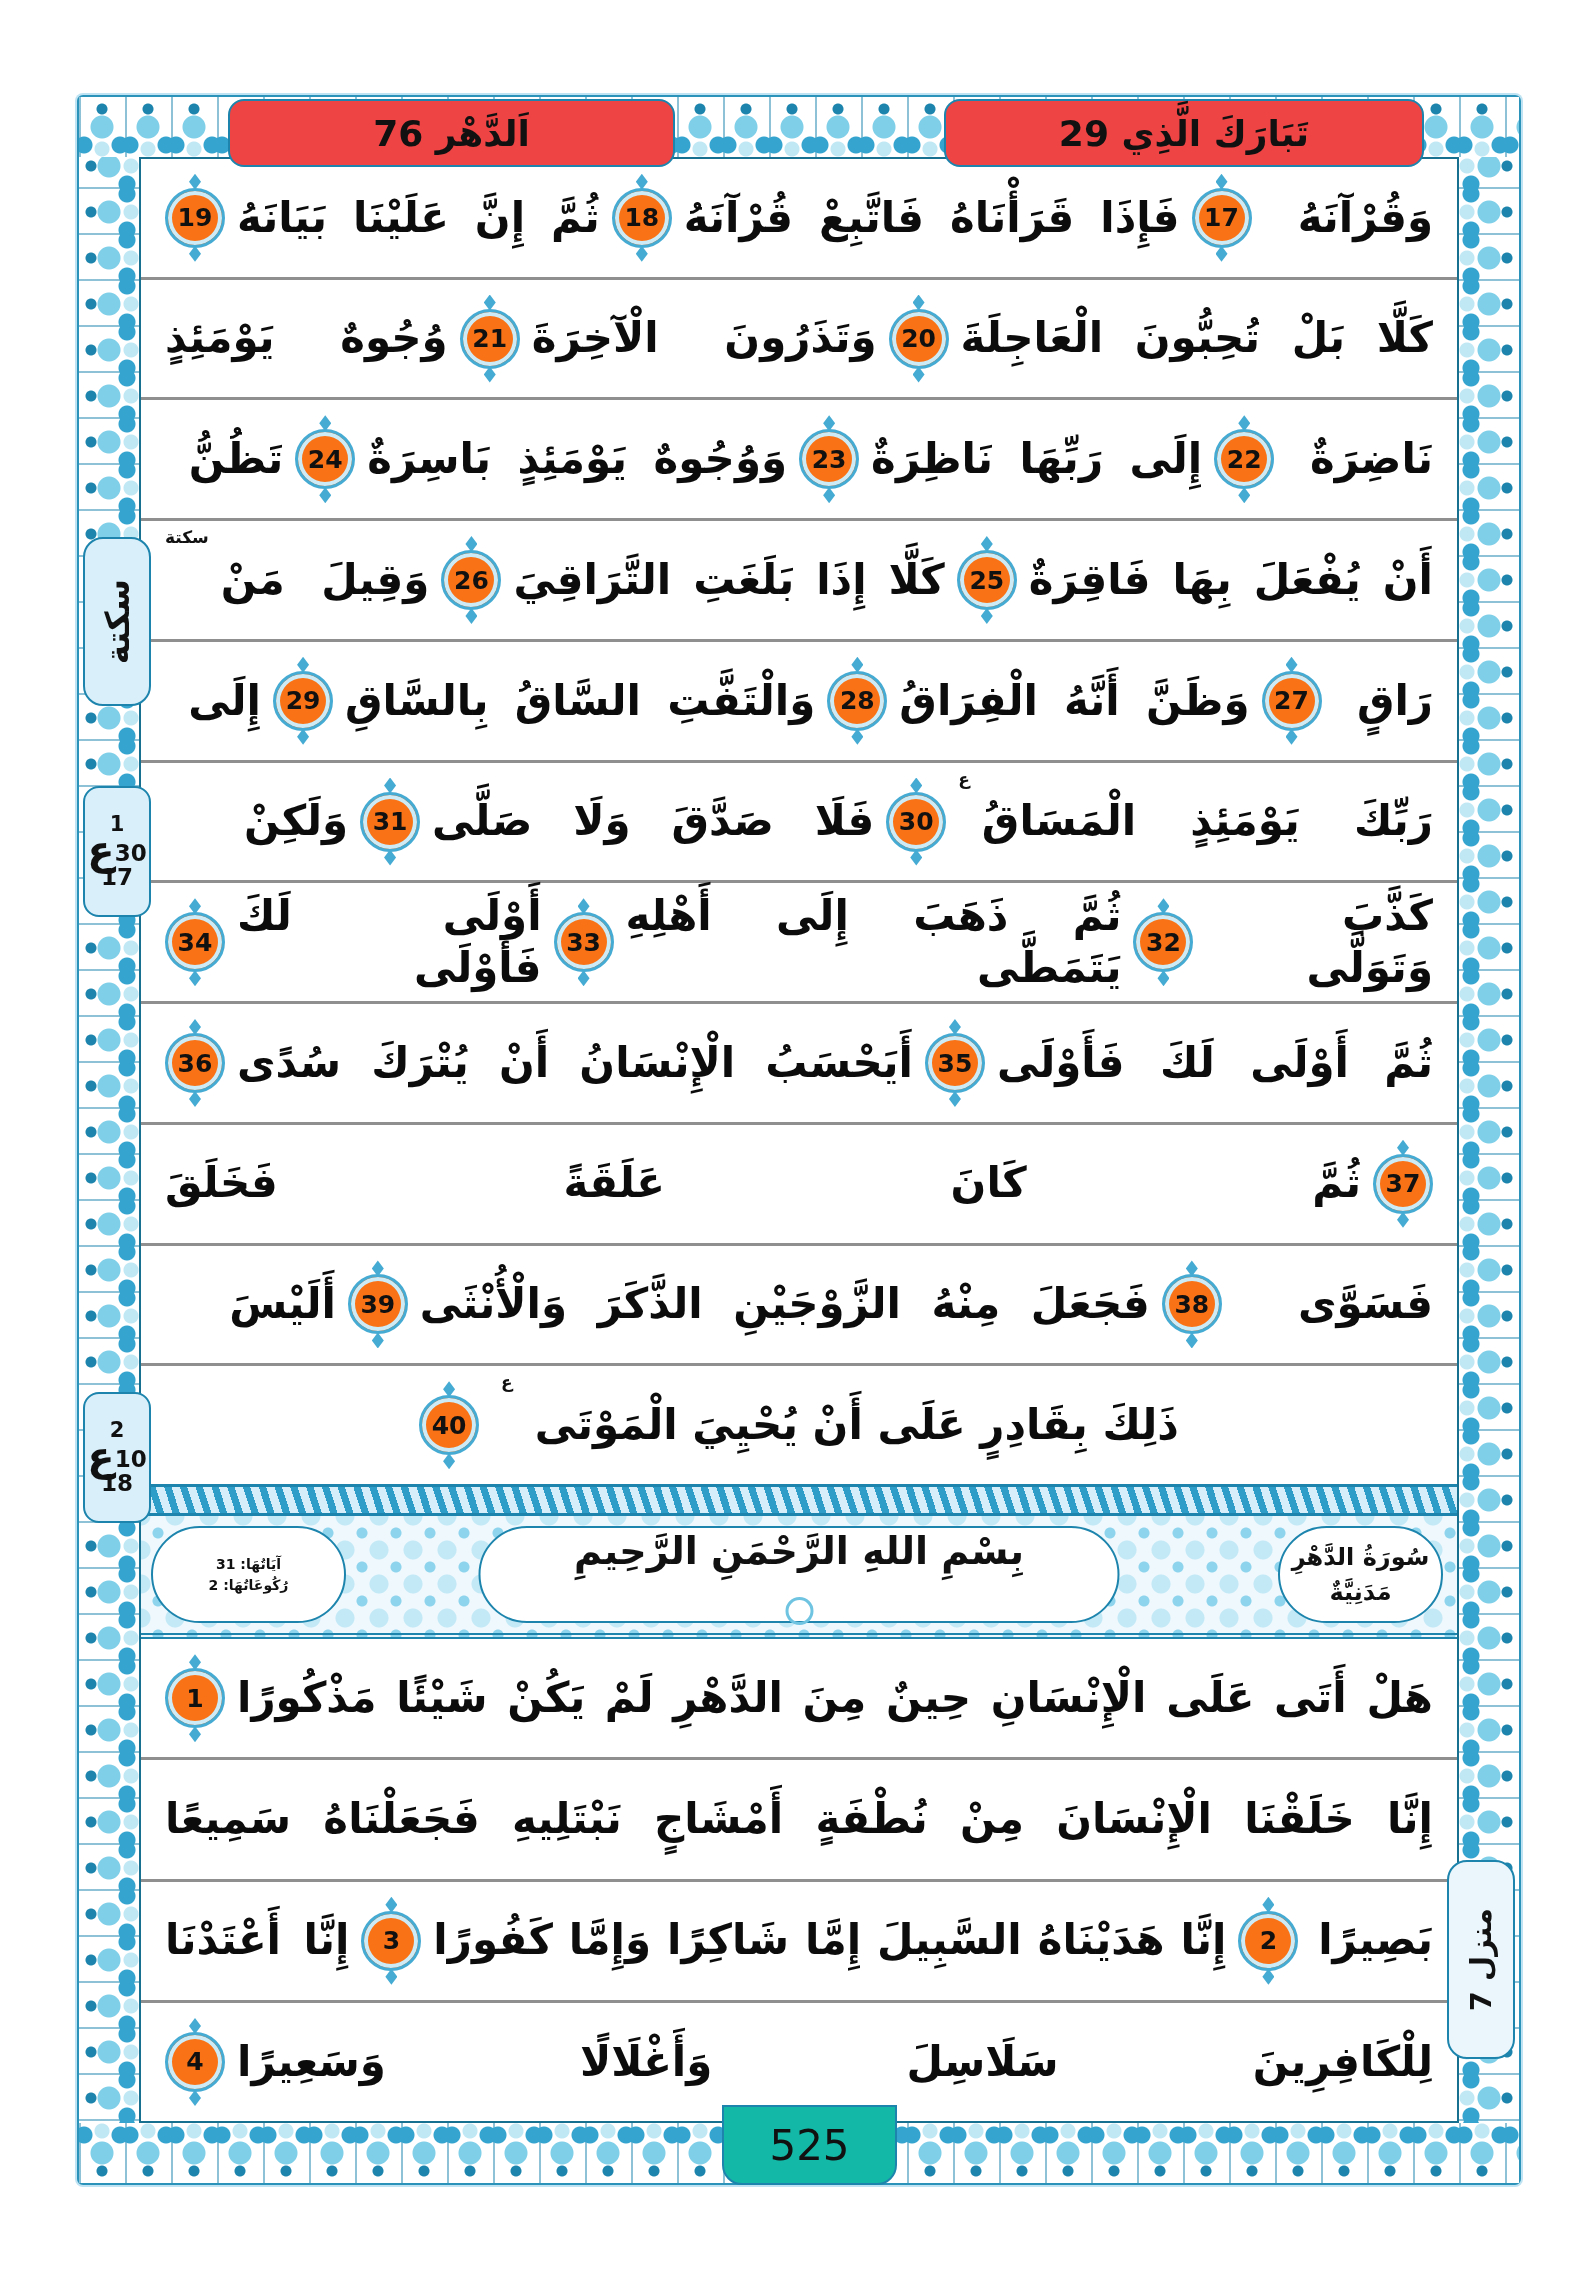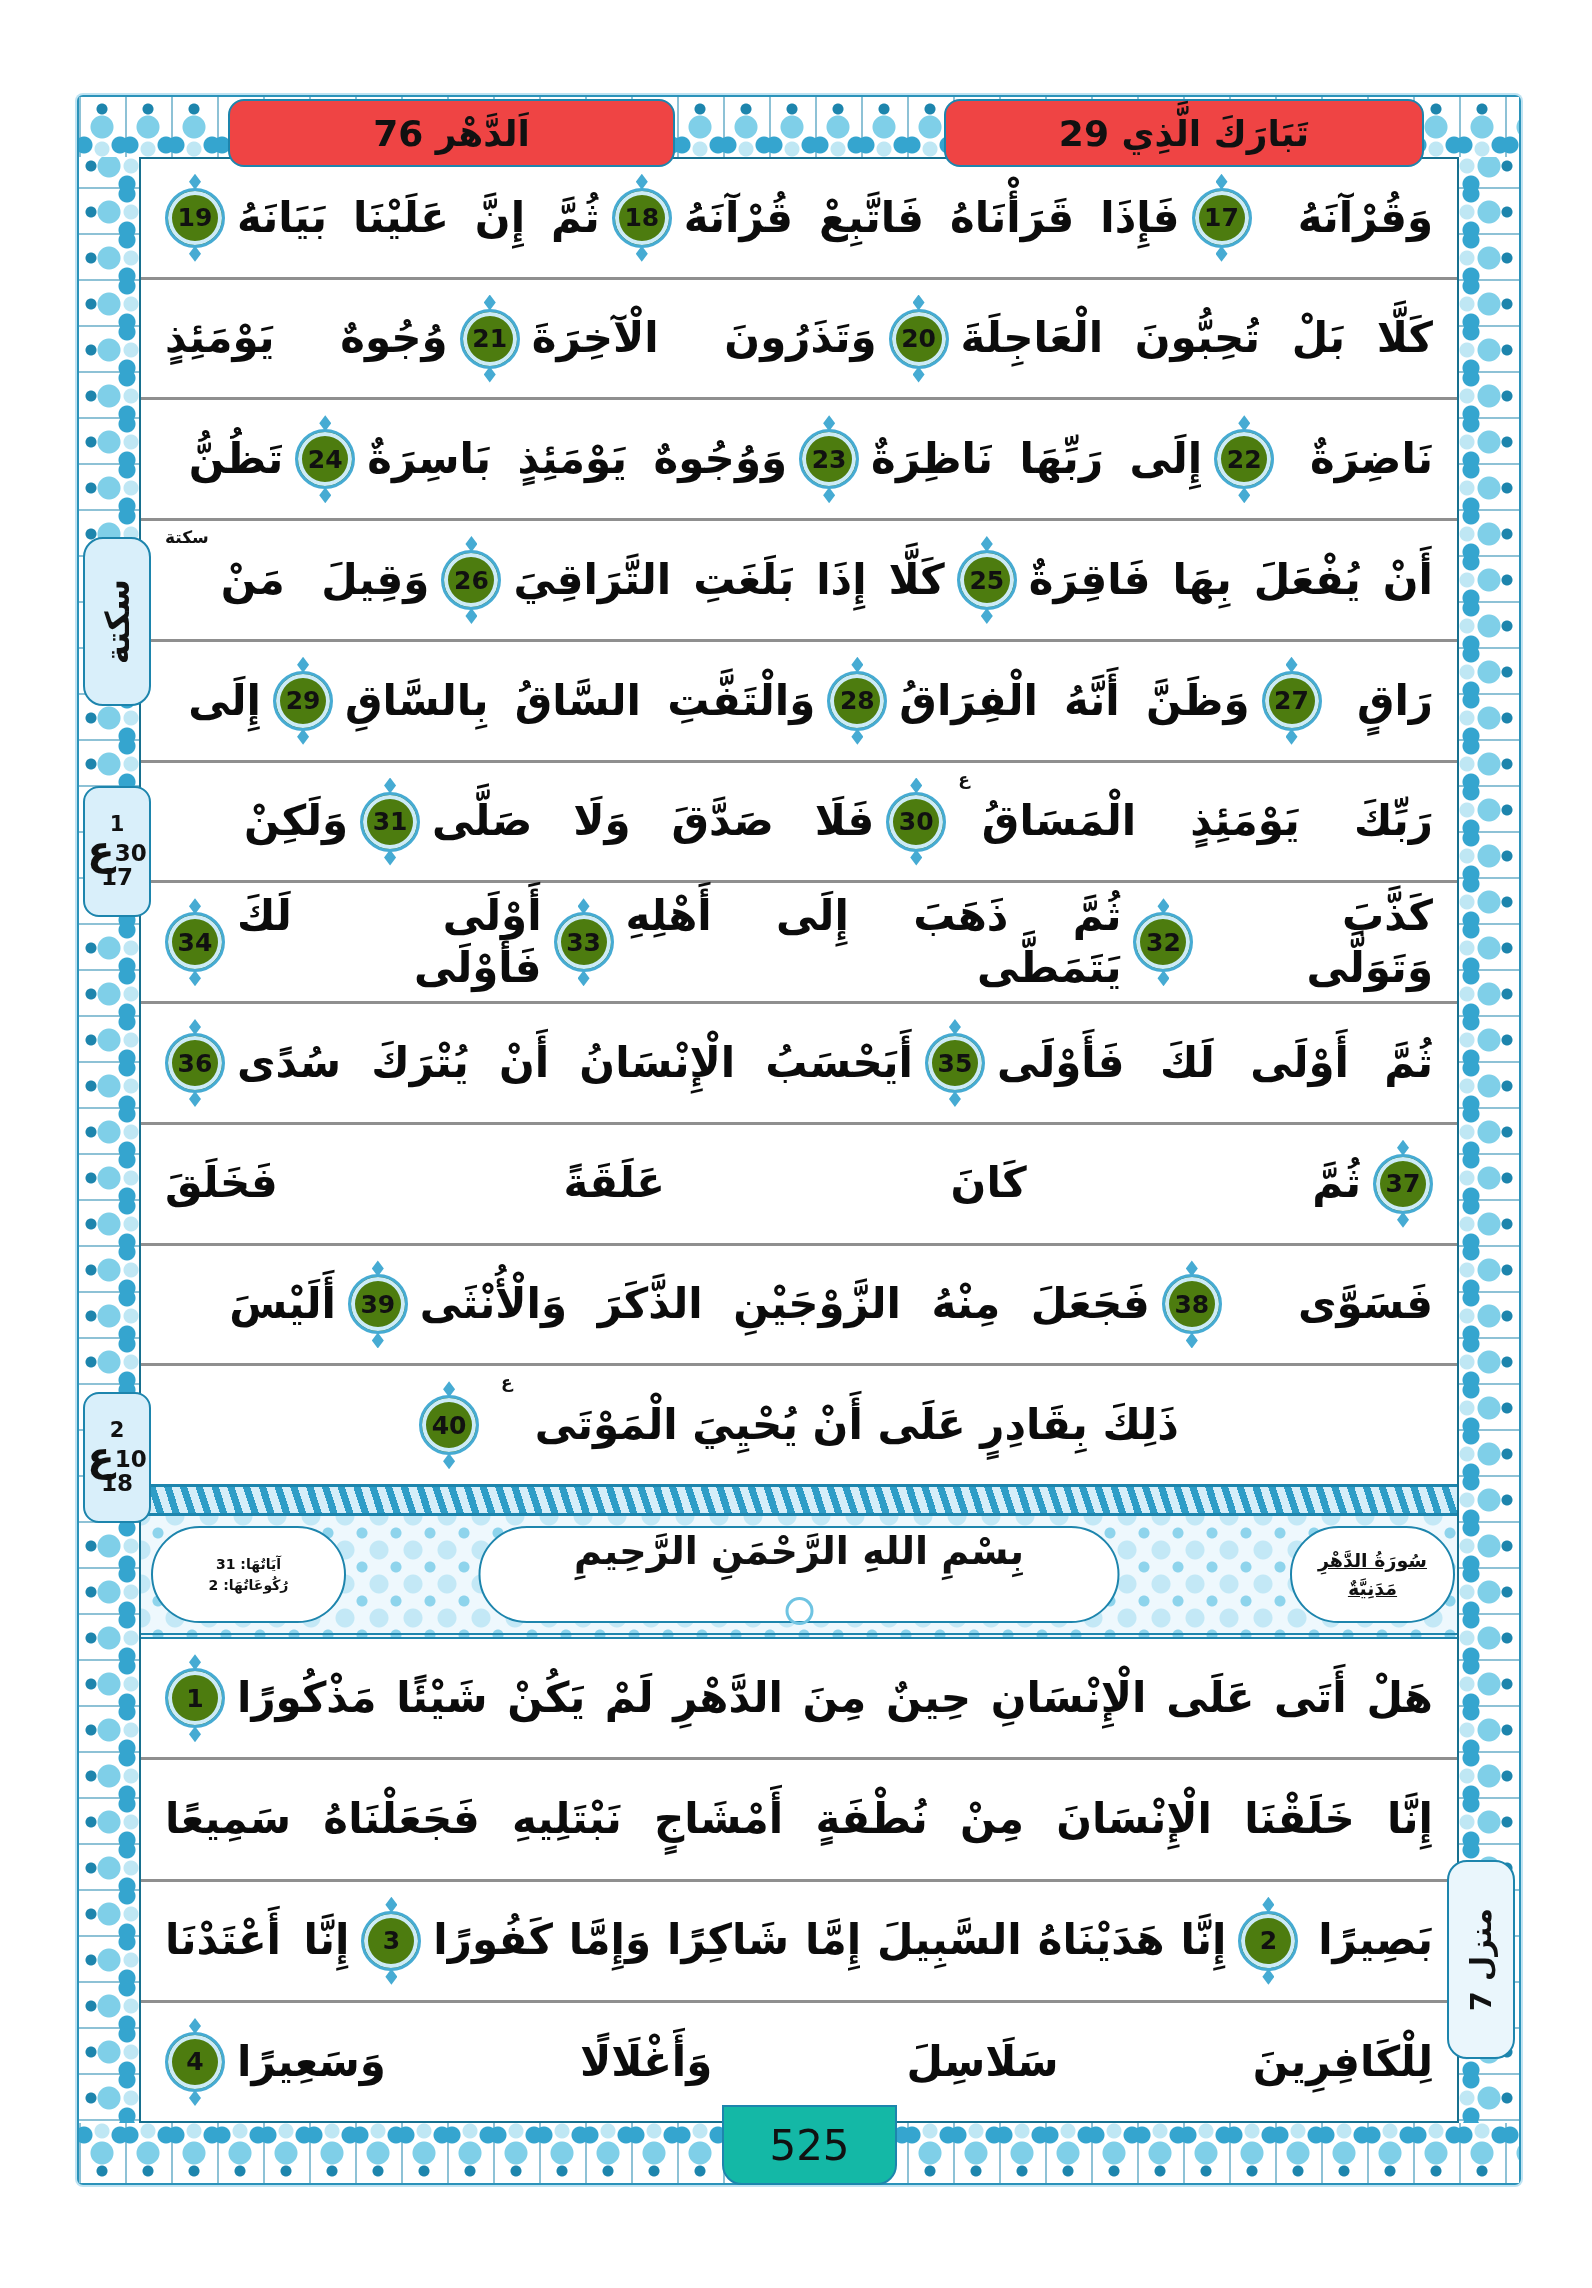--- a/index.html
+++ b/index.html
@@ -66,40 +66,40 @@
   .lines-top{flex:11;display:flex;flex-direction:column;}
   .lines-bottom{flex:4;display:flex;flex-direction:column;}
   .line{flex:1;display:flex;direction:rtl;align-items:center;justify-content:space-between;gap:12px;
     padding:0 24px;border-bottom:3px solid #8f8f8f;}
   .lines-top .line:last-child,.lines-bottom .line:last-child{border-bottom:none;}
   .seg{flex:1 1 auto;text-align:justify;text-align-last:justify;font-size:42px;font-weight:bold;
     color:#0c0c0c;line-height:1.25;}
   .line.center{justify-content:center;gap:22px;}
   .line.center .seg{flex:0 1 auto;text-align:center;text-align-last:center;}
   .ayah-marker{flex:none;width:54px;height:54px;border-radius:50%;border:3px solid #46abd3;
-    box-shadow:inset 0 0 0 4px #cdebf7;background:#4d7c0f;display:flex;align-items:center;justify-content:center;
+    box-shadow:inset 0 0 0 4px #cdebf7;background:#f97316;display:flex;align-items:center;justify-content:center;
     font-size:25px;font-weight:bold;color:#111;position:relative;direction:ltr;}
   .ayah-marker::before,.ayah-marker::after{content:"";position:absolute;left:50%;transform:translateX(-50%);
     width:12px;height:16px;background:#46abd3;clip-path:polygon(50% 0,100% 50%,50% 100%,0 50%);}
   .ayah-marker::before{top:-17px;}
   .ayah-marker::after{bottom:-17px;}
   .small-mark{flex:none;align-self:flex-start;margin-top:6px;font-size:17px;font-weight:bold;color:#111;}
 
   
   .rope{flex:none;height:26px;border-top:3px solid #1d85ad;border-bottom:3px solid #1d85ad;
     background:repeating-linear-gradient(72deg,#2e9dc7 0 7px,#d5eef9 7px 15px);}
   .bism{flex:none;height:117px;border-bottom:6px double #1d85ad;position:relative;
     background-color:#eef8fd;
     background-image:radial-gradient(circle,#8ed4ec 0 5px,transparent 6px),
                      radial-gradient(circle,#c3e8f6 0 9px,transparent 10px);
     background-size:34px 34px,34px 34px;background-position:0 0,17px 17px;}
   .cart{position:absolute;top:10px;bottom:10px;background:#fff;border:2px solid #1d85ad;
     display:flex;flex-direction:column;align-items:center;justify-content:center;
     font-weight:bold;color:#111;line-height:1.45;}
-  .cart.r{right:2px;width:161px;border-radius:50px;font-size:19px;text-decoration:underline;}
+  .cart.r{right:14px;width:161px;border-radius:50px;font-size:24px;}
   .cart.l{left:10px;width:191px;border-radius:50px;font-size:14px;}
   .cart.c{left:50%;transform:translateX(-50%);width:637px;border-radius:60px;flex-direction:column;
     gap:18px;font-size:38px;direction:rtl;}
   .ring{width:22px;height:22px;border:3px solid #6fc4e2;border-radius:50%;flex:none;}
 </style>
 </head>
 <body>
 
 <div class="page">
 

